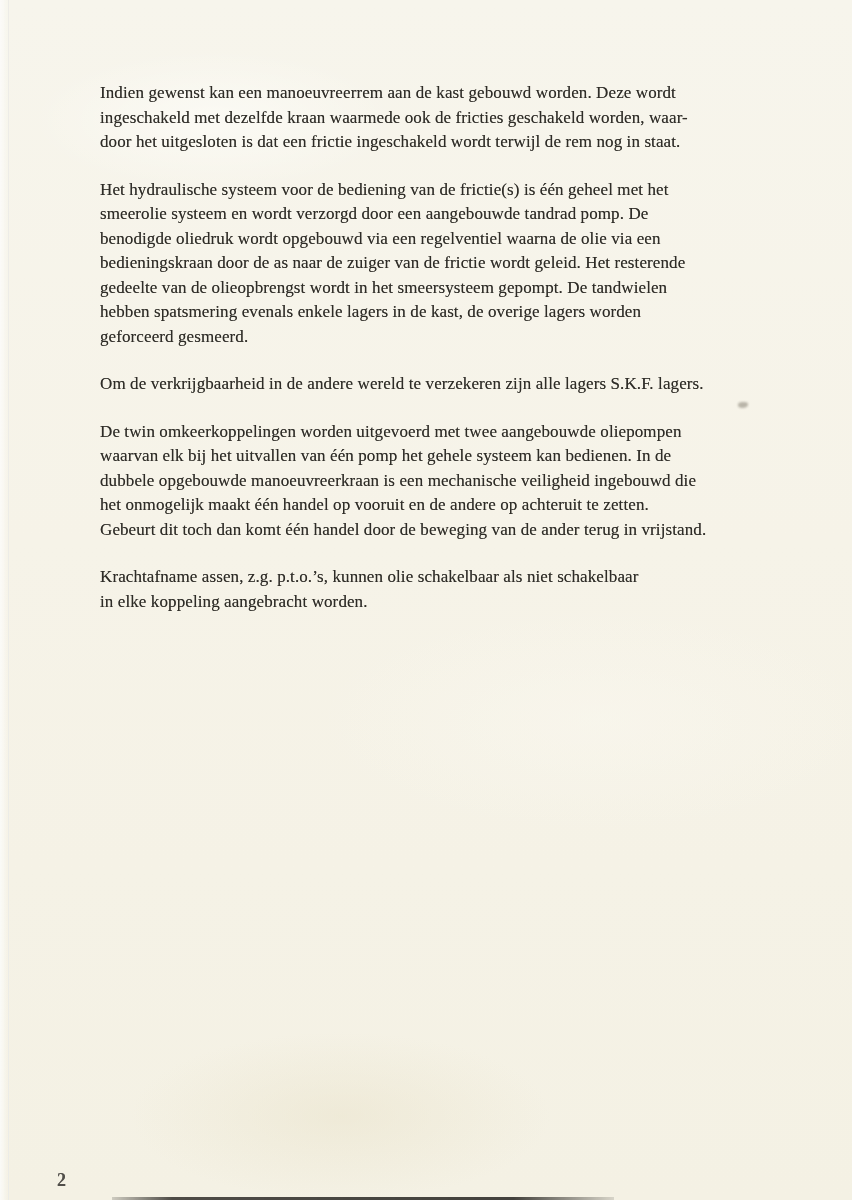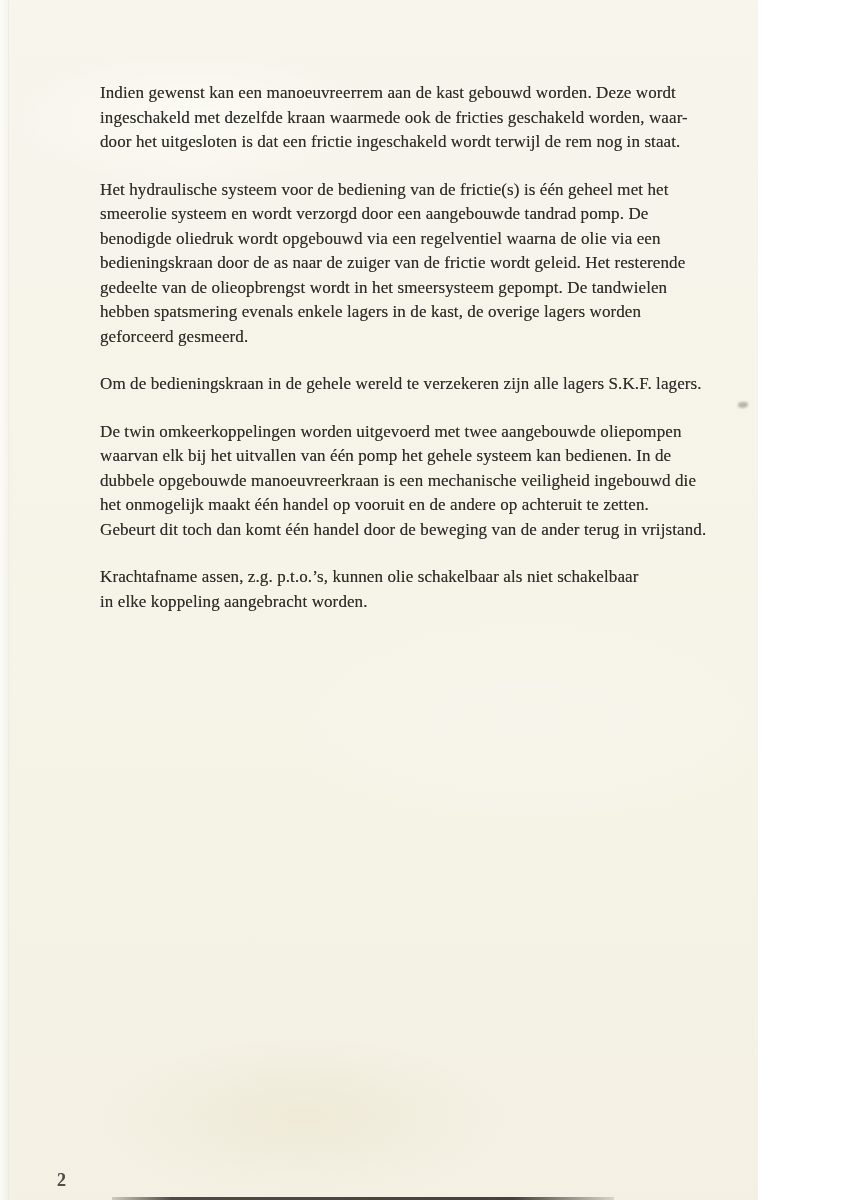--- a/index.html
+++ b/index.html
@@ -7,21 +7,21 @@
     padding: 0;
     width: 852px;
     height: 1200px;
     overflow: hidden;
     font-family: "Liberation Serif", serif;
   }
 
   
   .paper {
     position: relative;
-    width: 758px;
+    width: 852px;
     height: 1200px;
     background:
       radial-gradient(ellipse 300px 120px at 40% 93%, rgba(232,225,200,0.45), rgba(232,225,200,0) 70%),
       radial-gradient(ellipse 260px 100px at 25% 10%, rgba(255,255,252,0.55), rgba(255,255,252,0) 70%),
       radial-gradient(ellipse 400px 160px at 70% 60%, rgba(250,248,240,0.5), rgba(250,248,240,0) 70%),
       linear-gradient(180deg, #f7f5ec 0%, #f6f3e8 45%, #f4f1e4 100%);
   }
 
   
   .left-edge {
@@ -94,21 +94,21 @@
     <p>Indien gewenst kan een manoeuvreerrem aan de kast gebouwd worden. Deze wordt
 ingeschakeld met dezelfde kraan waarmede ook de fricties geschakeld worden, waar-
 door het uitgesloten is dat een frictie ingeschakeld wordt terwijl de rem nog in staat.</p>
     <p>Het hydraulische systeem voor de bediening van de frictie(s) is één geheel met het
 smeerolie systeem en wordt verzorgd door een aangebouwde tandrad pomp. De
 benodigde oliedruk wordt opgebouwd via een regelventiel waarna de olie via een
 bedieningskraan door de as naar de zuiger van de frictie wordt geleid. Het resterende
 gedeelte van de olieopbrengst wordt in het smeersysteem gepompt. De tandwielen
 hebben spatsmering evenals enkele lagers in de kast, de overige lagers worden
 geforceerd gesmeerd.</p>
-    <p>Om de bedieningskraan in de gehele wereld te verzekeren zijn alle lagers S.K.F. lagers.</p>
+    <p>Om de verkrijgbaarheid in de andere wereld te verzekeren zijn alle lagers S.K.F. lagers.</p>
     <p>De twin omkeerkoppelingen worden uitgevoerd met twee aangebouwde oliepompen
 waarvan elk bij het uitvallen van één pomp het gehele systeem kan bedienen. In de
 dubbele opgebouwde manoeuvreerkraan is een mechanische veiligheid ingebouwd die
 het onmogelijk maakt één handel op vooruit en de andere op achteruit te zetten.
 Gebeurt dit toch dan komt één handel door de beweging van de ander terug in vrijstand.</p>
     <p>Krachtafname assen, z.g. p.t.o.’s, kunnen olie schakelbaar als niet schakelbaar
 in elke koppeling aangebracht worden.</p>
   </main>
 
   <div class="smudge"></div>

